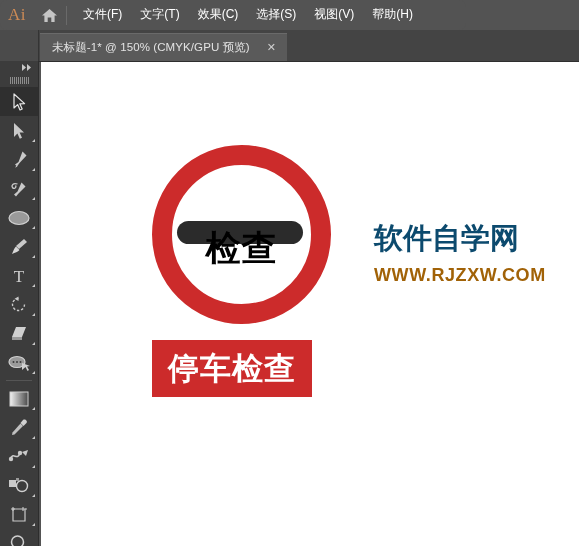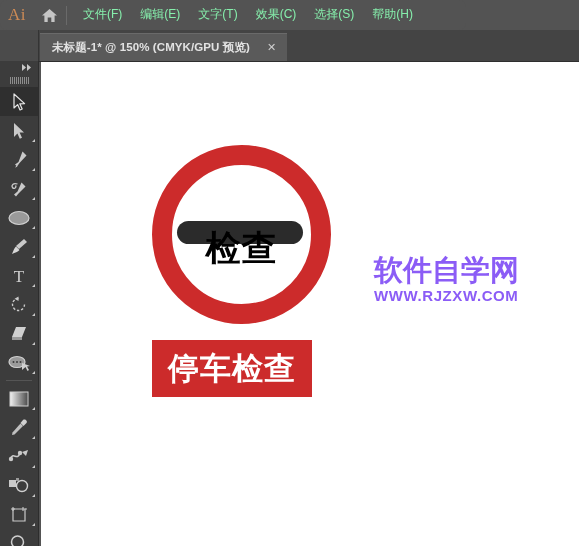--- a/index.html
+++ b/index.html
@@ -52,21 +52,21 @@
     background: #6a6a6a;
     margin: 0 7px 0 2px;
   }
   .menu-items {
     display: flex;
     align-items: center;
     gap: 0px;
   }
   .menu-item {
     font-size: 12px;
-    color: #86efac;
+    color: #ffffff;
     padding: 4px 9px 5px 9px;
     white-space: nowrap;
     cursor: default;
   }
 
   
   .tabbar {
     position: absolute;
     left: 0; top: 30px;
     width: 579px; height: 31px;
@@ -83,21 +83,20 @@
   .tab {
     position: absolute;
     left: 40px; top: 3px;
     height: 28px;
     background: #5a5a5a;
     display: flex;
     align-items: center;
     padding: 0 8px 0 12px;
     box-sizing: border-box;
     border-top: 1px solid #6a6a6a;
-    font-weight: bold;
   }
   .tab-title {
     font-size: 11.5px;
     color: #e2e2e2;
     white-space: nowrap;
     letter-spacing: 0.1px;
   }
   .tab-close {
     margin-left: 14px;
     font-size: 11px;
@@ -217,31 +216,30 @@
 
   
   .watermark {
     position: absolute;
     left: 333px; top: 161px;
     width: 160px;
   }
   .wm-cn {
     font-size: 29px;
     font-weight: bold;
-    color: #8b5cf6;
+    color: #0c4a6e;
     letter-spacing: 0px;
     line-height: 1.05;
     white-space: nowrap;
-    margin-top: 32px;
   }
   .wm-url {
-    margin-top: 2px;
-    font-size: 15px;
+    margin-top: 12px;
+    font-size: 18px;
     font-weight: bold;
-    color: #8b5cf6;
+    color: #a16207;
     letter-spacing: 0.6px;
     white-space: nowrap;
   }
 </style>
 </head>
 <body>
 
 <div id="app">
 
   <div class="menubar">
@@ -250,24 +248,24 @@
     <div class="home-btn">
       <svg width="17" height="15" viewBox="0 0 17 15" aria-hidden="true">
         <path d="M8.5 1 L16 7.6 L13.6 7.6 L13.6 14 L10.3 14 L10.3 9.6 L6.7 9.6 L6.7 14 L3.4 14 L3.4 7.6 L1 7.6 Z" fill="#c5c5c5"></path>
       </svg>
     </div>
 
     <div class="menu-sep"></div>
 
     <div class="menu-items">
       <div class="menu-item">文件(F)</div>
-      <div class="menu-item">编辑(E)</div>
       <div class="menu-item">文字(T)</div>
       <div class="menu-item">效果(C)</div>
       <div class="menu-item">选择(S)</div>
+      <div class="menu-item">视图(V)</div>
       <div class="menu-item">帮助(H)</div>
     </div>
   </div>
 
   <div class="tabbar">
     <div class="tab-gutter"></div>
     <div class="tab">
       <span class="tab-title">未标题-1* @ 150% (CMYK/GPU 预览)</span>
       <span class="tab-close">✕</span>
     </div>

